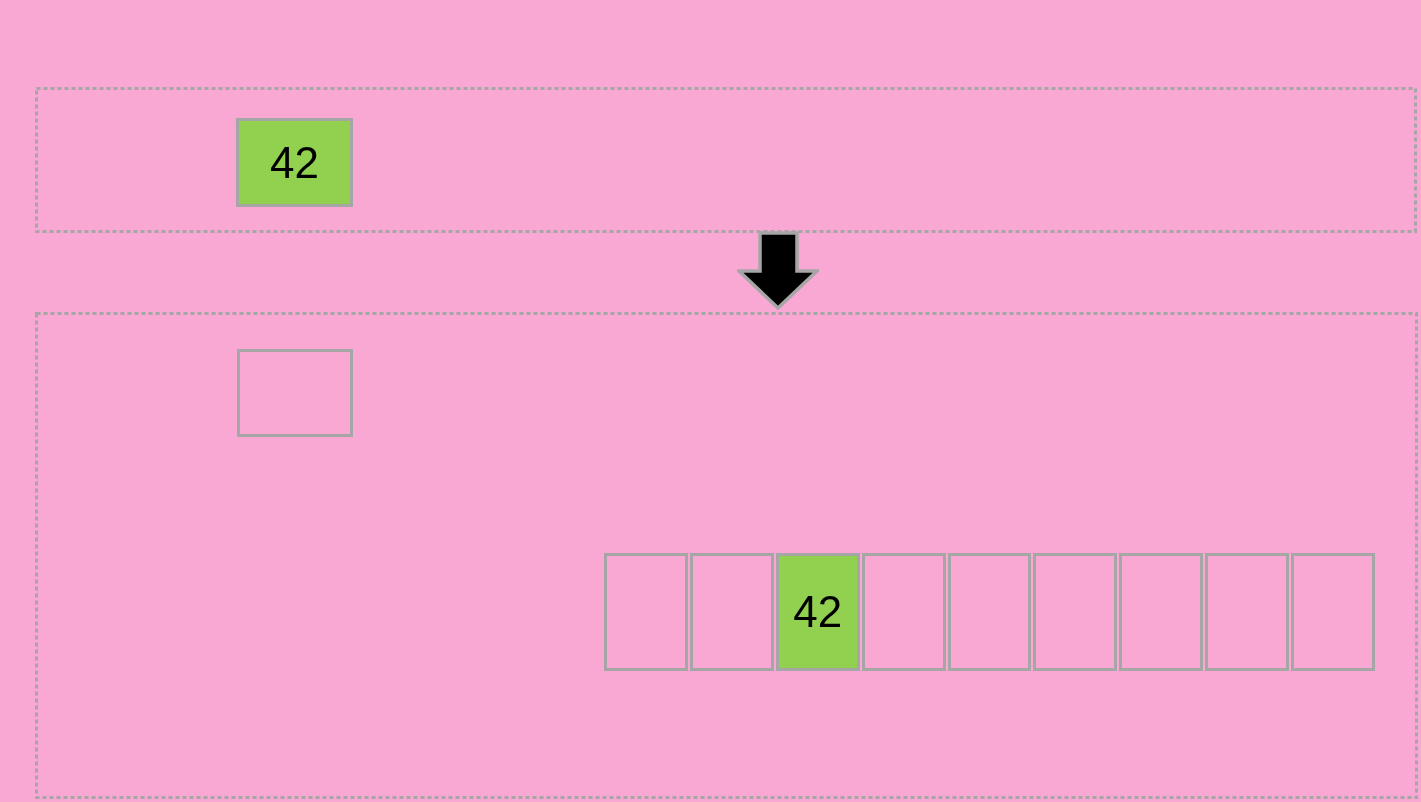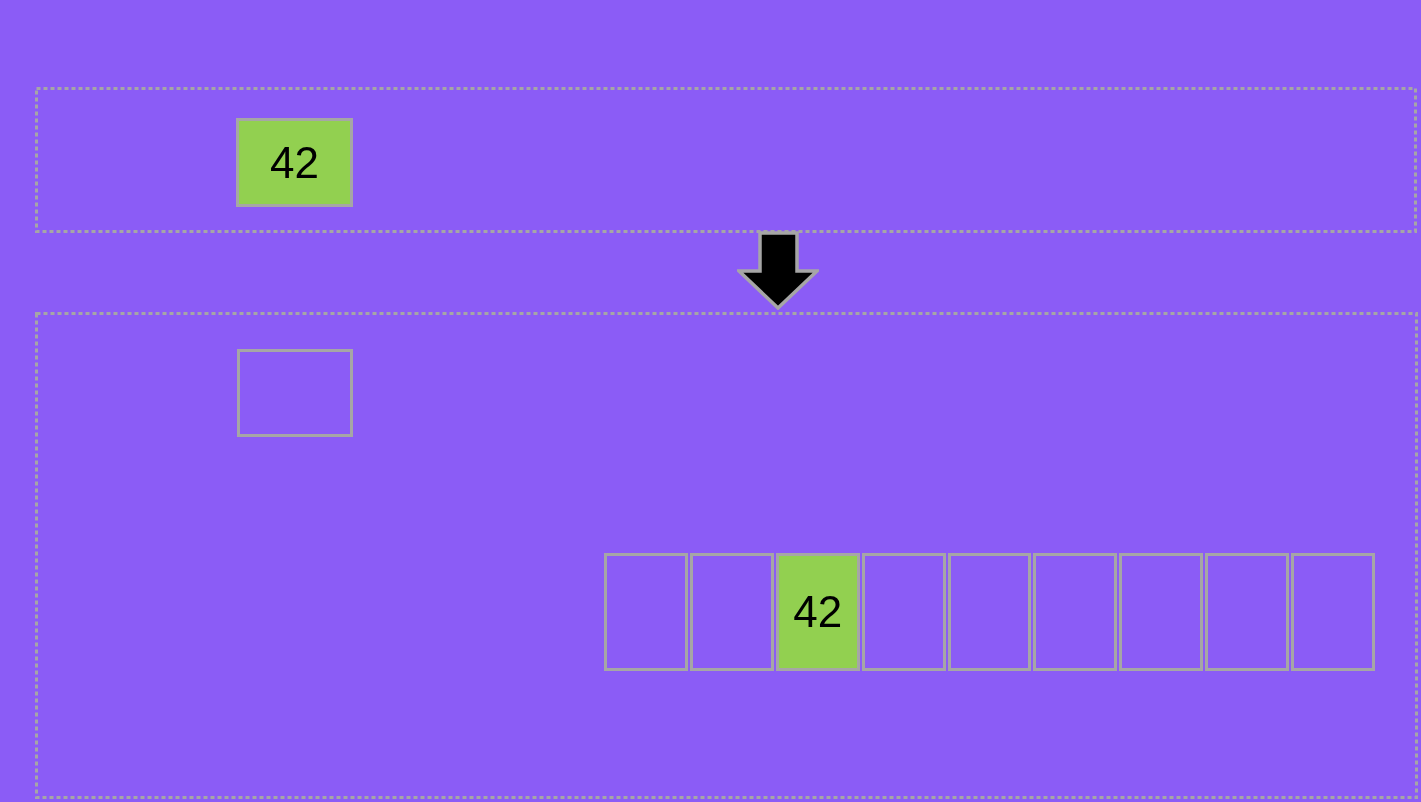--- a/index.html
+++ b/index.html
@@ -5,21 +5,21 @@
   html, body {
     margin: 0;
     padding: 0;
     background: #000000;
     font-family: "Liberation Sans", sans-serif;
   }
   .canvas {
     position: relative;
     width: 1421px;
     height: 802px;
-    background: #8b5cf6;
+    background: #f9a8d4;
     overflow: hidden;
   }
   .dashed-panel {
     position: absolute;
   }
   .dashed-panel svg {
     display: block;
     width: 100%;
     height: 100%;
   }

